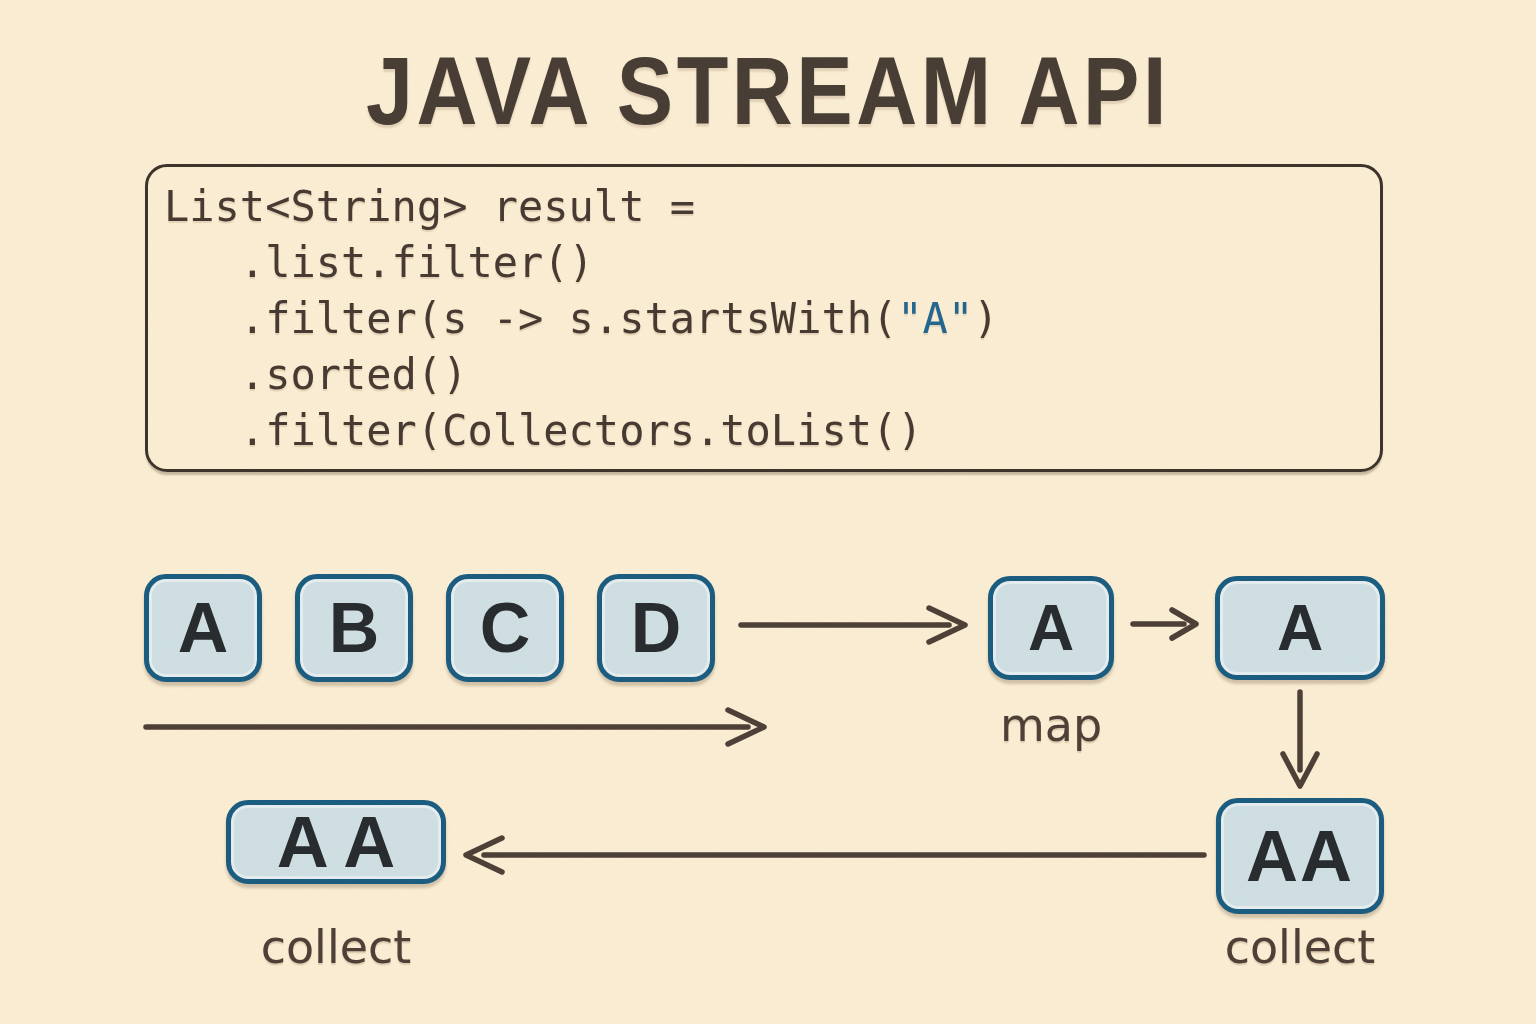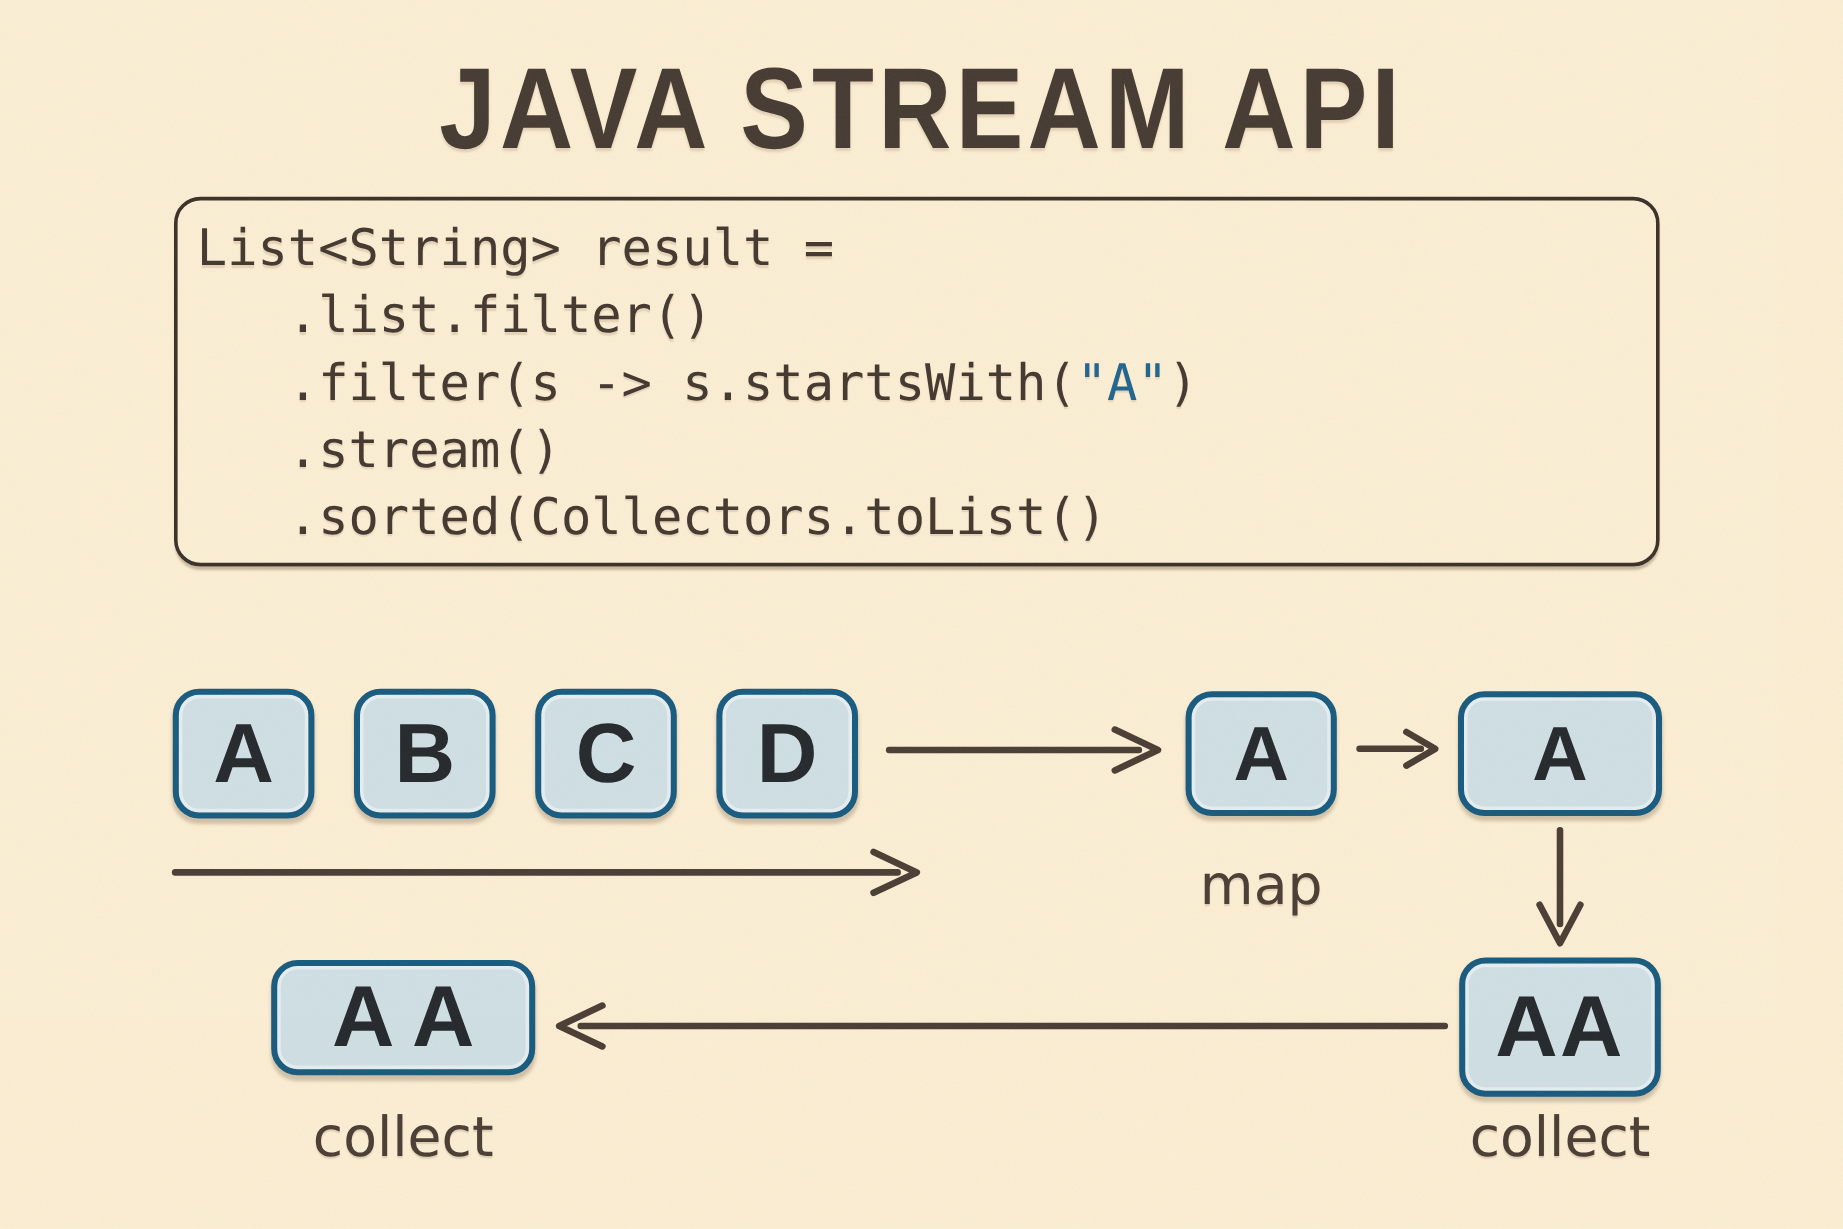--- a/index.html
+++ b/index.html
@@ -95,22 +95,22 @@
 </head>
 <body>
 
 <h1 class="title">JAVA STREAM API</h1>
 
 <div class="code-box">
   <div id="code-block">
       <div class="code-line"><span>List&lt;String&gt; result =</span></div>
       <div class="code-line"><span>   .list.filter()</span></div>
       <div class="code-line"><span>   .filter(s -&gt; s.startsWith(</span><span class="blue">"A"</span><span>)</span></div>
-      <div class="code-line"><span>   .stream()</span></div>
-      <div class="code-line"><span>   .sorted(Collectors.toList()</span></div>
+      <div class="code-line"><span>   .sorted()</span></div>
+      <div class="code-line"><span>   .filter(Collectors.toList()</span></div>
     </div>
 </div>
 
 <div class="stream-row" id="stream-row">
     <div class="letter-box">A</div>
     <div class="letter-box">B</div>
     <div class="letter-box">C</div>
     <div class="letter-box">D</div>
   </div>
 
@@ -125,21 +125,21 @@
 
 <svg class="arrow" style="left:1128px;top:600px" width="80" height="48" viewBox="0 0 80 48">
   <line x1="5" y1="24" x2="56" y2="24"></line>
   <polyline points="44,10 68,24 44,38"></polyline>
 </svg>
 
 <div class="letter-box" style="left:1215px;top:576px;width:170px;height:104px;font-size:64px;">
   <span>A</span>
 </div>
 
-<div class="label" style="left:988px;top:698px;width:126px;margin-top:12px;">map</div>
+<div class="label" style="left:988px;top:698px;width:126px;">map</div>
 
 <svg class="arrow" style="left:140px;top:703px" width="640" height="48" viewBox="0 0 640 48">
   <line x1="6" y1="24" x2="608" y2="24"></line>
   <polyline points="588,7 624,24 588,41"></polyline>
 </svg>
 
 <svg class="arrow" style="left:1274px;top:686px" width="52" height="108" viewBox="0 0 52 108">
   <line x1="26" y1="6" x2="26" y2="84"></line>
   <polyline points="9,68 26,100 43,68"></polyline>
 </svg>
@@ -148,21 +148,21 @@
   <span>AA</span>
 </div>
 
 <div class="label" style="left:1191px;top:920px;width:218px;">collect</div>
 
 <svg class="arrow" style="left:452px;top:832px" width="756" height="46" viewBox="0 0 756 46">
   <line x1="752" y1="23" x2="32" y2="23"></line>
   <polyline points="50,6 14,23 50,40"></polyline>
 </svg>
 
-<div class="letter-box" style="left:226px;top:800px;width:220px;height:96px;font-size:72px;">
+<div class="letter-box" style="left:226px;top:800px;width:220px;height:84px;font-size:72px;">
   <span style="white-space:pre;">A A</span>
 </div>
 
 <div class="label" style="left:226px;top:920px;width:220px;">collect</div>
 
 <svg class="grain" width="1536" height="1024">
   <filter id="noise">
       <feTurbulence type="fractalNoise" baseFrequency="0.8" numOctaves="2" stitchTiles="stitch"></feTurbulence>
     </filter>
   <rect width="1536" height="1024" filter="url(#noise)"></rect>

